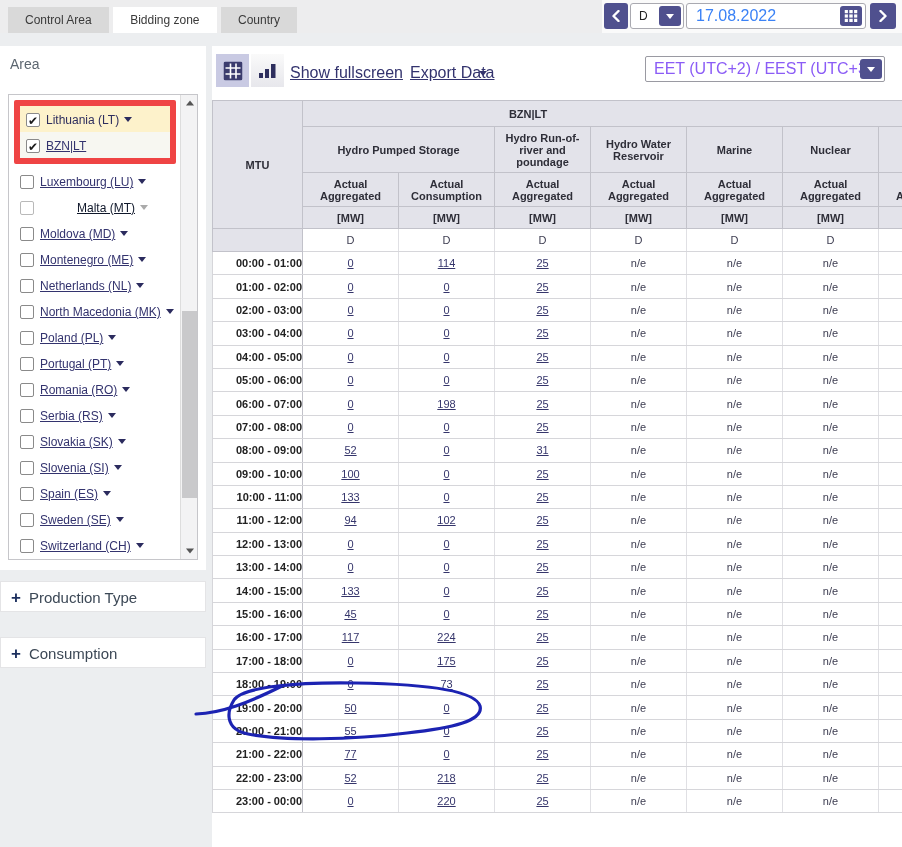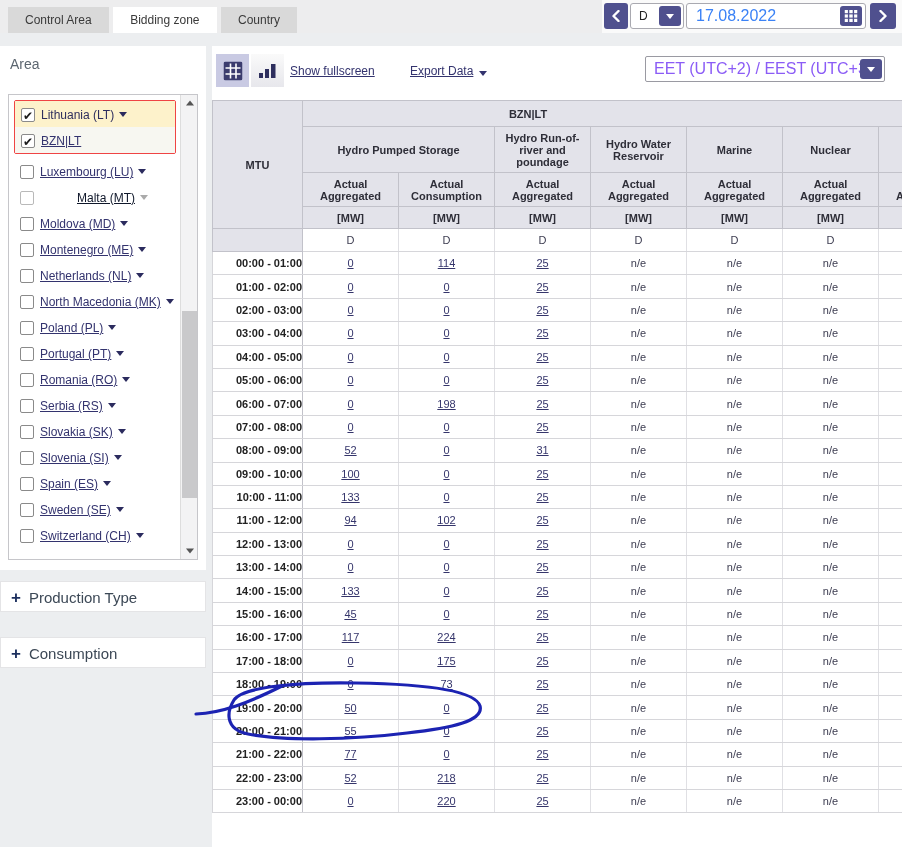--- a/index.html
+++ b/index.html
@@ -32,21 +32,21 @@
   .datebox .dval { position:absolute; left:9px; top:0; line-height:24px; font-size:16px; color:#3b82f6; }
   .calbtn { position:absolute; right:3px; top:2px; width:22px; height:20px; background:#4f508e; border-radius:3px; }
   .calbtn svg { position:absolute; left:50%; top:50%; transform:translate(-50%,-50%); }
 
   
   .area-panel { position:absolute; left:0; top:46px; width:206px; height:524px; background:#fff; }
   .area-title { position:absolute; left:10px; top:10px; font-size:14px; color:#5c6670; }
   .country-list { position:absolute; left:8px; top:48px; width:190px; height:466px; background:#fff;
                   border:1px solid #c6c6ca; overflow:hidden; }
   .list-inner { position:absolute; left:0; top:0; width:171px; }
-  .sel-box { margin:5px 4px 4px 5px; border:1px solid #ef4444; border-radius:2px; overflow:hidden; }
+  .sel-box { margin:5px 4px 4px 5px; border:6px solid #ef4444; border-radius:2px; overflow:hidden; }
   .sel-row { height:26px; line-height:26px; padding-left:6px; white-space:nowrap; }
   .sel-row.r1 { background:#fdf2cb; }
   .sel-row.r2 { background:#f7f7f1; }
   .cb { display:inline-block; width:14px; height:14px; background:#fff; border:1px solid #8a8a8a;
         border-radius:2px; vertical-align:middle; margin-right:6px; position:relative; }
   .cb.checked:after { content:"\2714"; position:absolute; left:1px; top:-6px; font-size:12px; color:#1a1a1a; }
   .cb.dis { border-color:#b9b9b9; }
   .clabel { font-size:12px; color:#2e2e5e; vertical-align:middle; }
   .clink { font-size:12px; color:#33336e; text-decoration:underline; vertical-align:middle; cursor:pointer; }
   .caret { display:inline-block; width:0; height:0; border-left:4px solid transparent;
@@ -67,21 +67,21 @@
   .exp1 { top:581px; } .exp2 { top:637px; }
   .plus { font-size:17px; font-weight:bold; color:#1c2f5e; vertical-align:middle; margin-right:8px; }
   .exp-label { font-size:15px; color:#3c4856; vertical-align:middle; }
 
   
   .main-panel { position:absolute; left:212px; top:46px; width:690px; height:801px; background:#fff; }
   .tb-btn { position:absolute; top:8px; width:33px; height:33px; }
   .tb-btn svg { position:absolute; left:50%; top:50%; transform:translate(-50%,-50%); }
   .btn-table { left:4px; background:#c9cae3; }
   .btn-chart { left:39px; background:linear-gradient(#fafafa,#e7e7ec); }
-  .tlink { position:absolute; top:18px; font-size:12px; color:#33336e; text-decoration:underline; cursor:pointer; white-space:nowrap; }
+  .tlink { position:absolute; top:18px; font-size:16px; color:#33336e; text-decoration:underline; cursor:pointer; white-space:nowrap; }
   .lnk-full { left:78px; }
   .lnk-export { left:198px; }
   .exp-caret { display:inline-block; width:0; height:0; border-left:4px solid transparent; border-right:4px solid transparent;
                border-top:5px solid #33336e; margin-left:5px; }
   .tzbox { position:absolute; left:433px; top:10px; width:240px; height:26px; background:#fff;
            border:1px solid #9a9aa2; border-radius:2px; }
   .tzbox .tzval { position:absolute; left:8px; top:0; line-height:24px; font-size:16px; color:#8b5cf6; white-space:nowrap; }
 
   
   .table-wrap { position:absolute; left:0; top:54px; width:690px; height:742px; overflow:hidden; }

